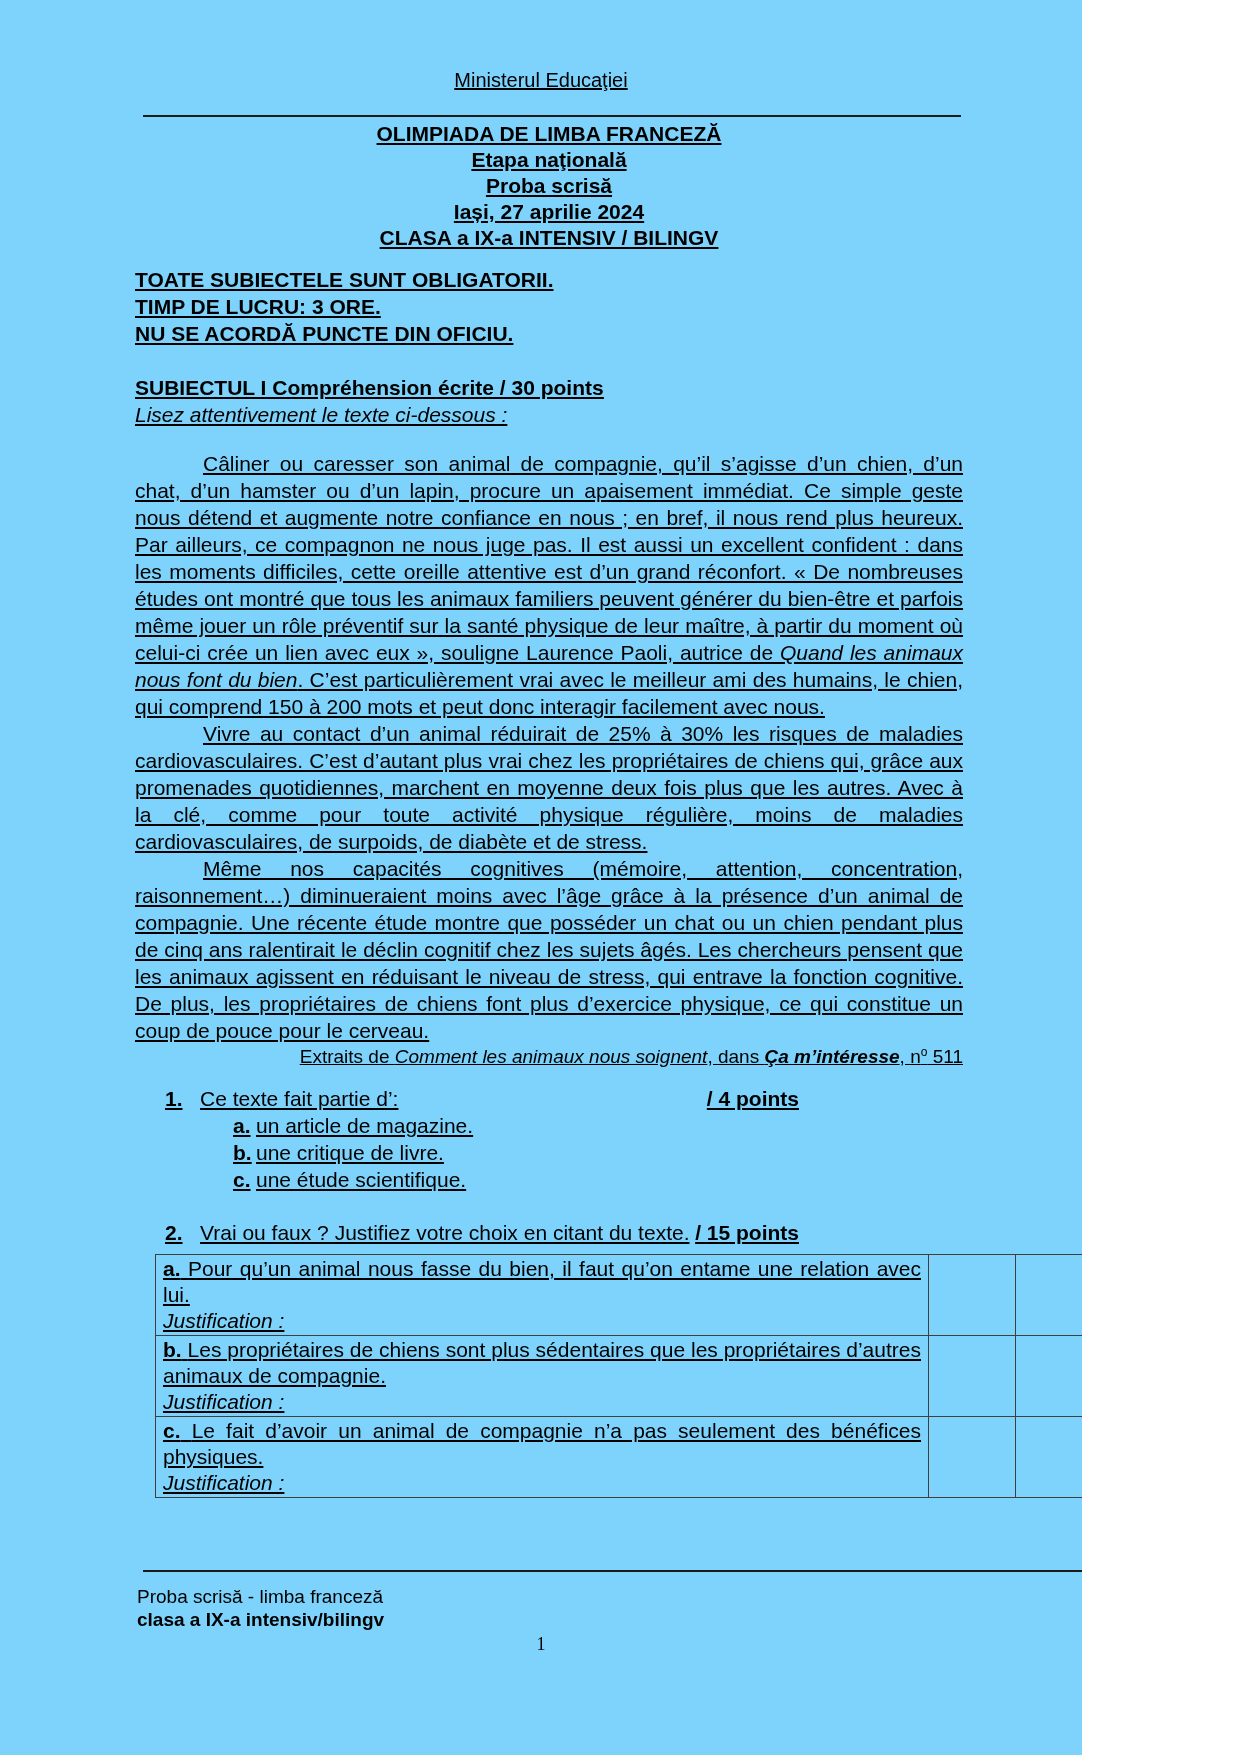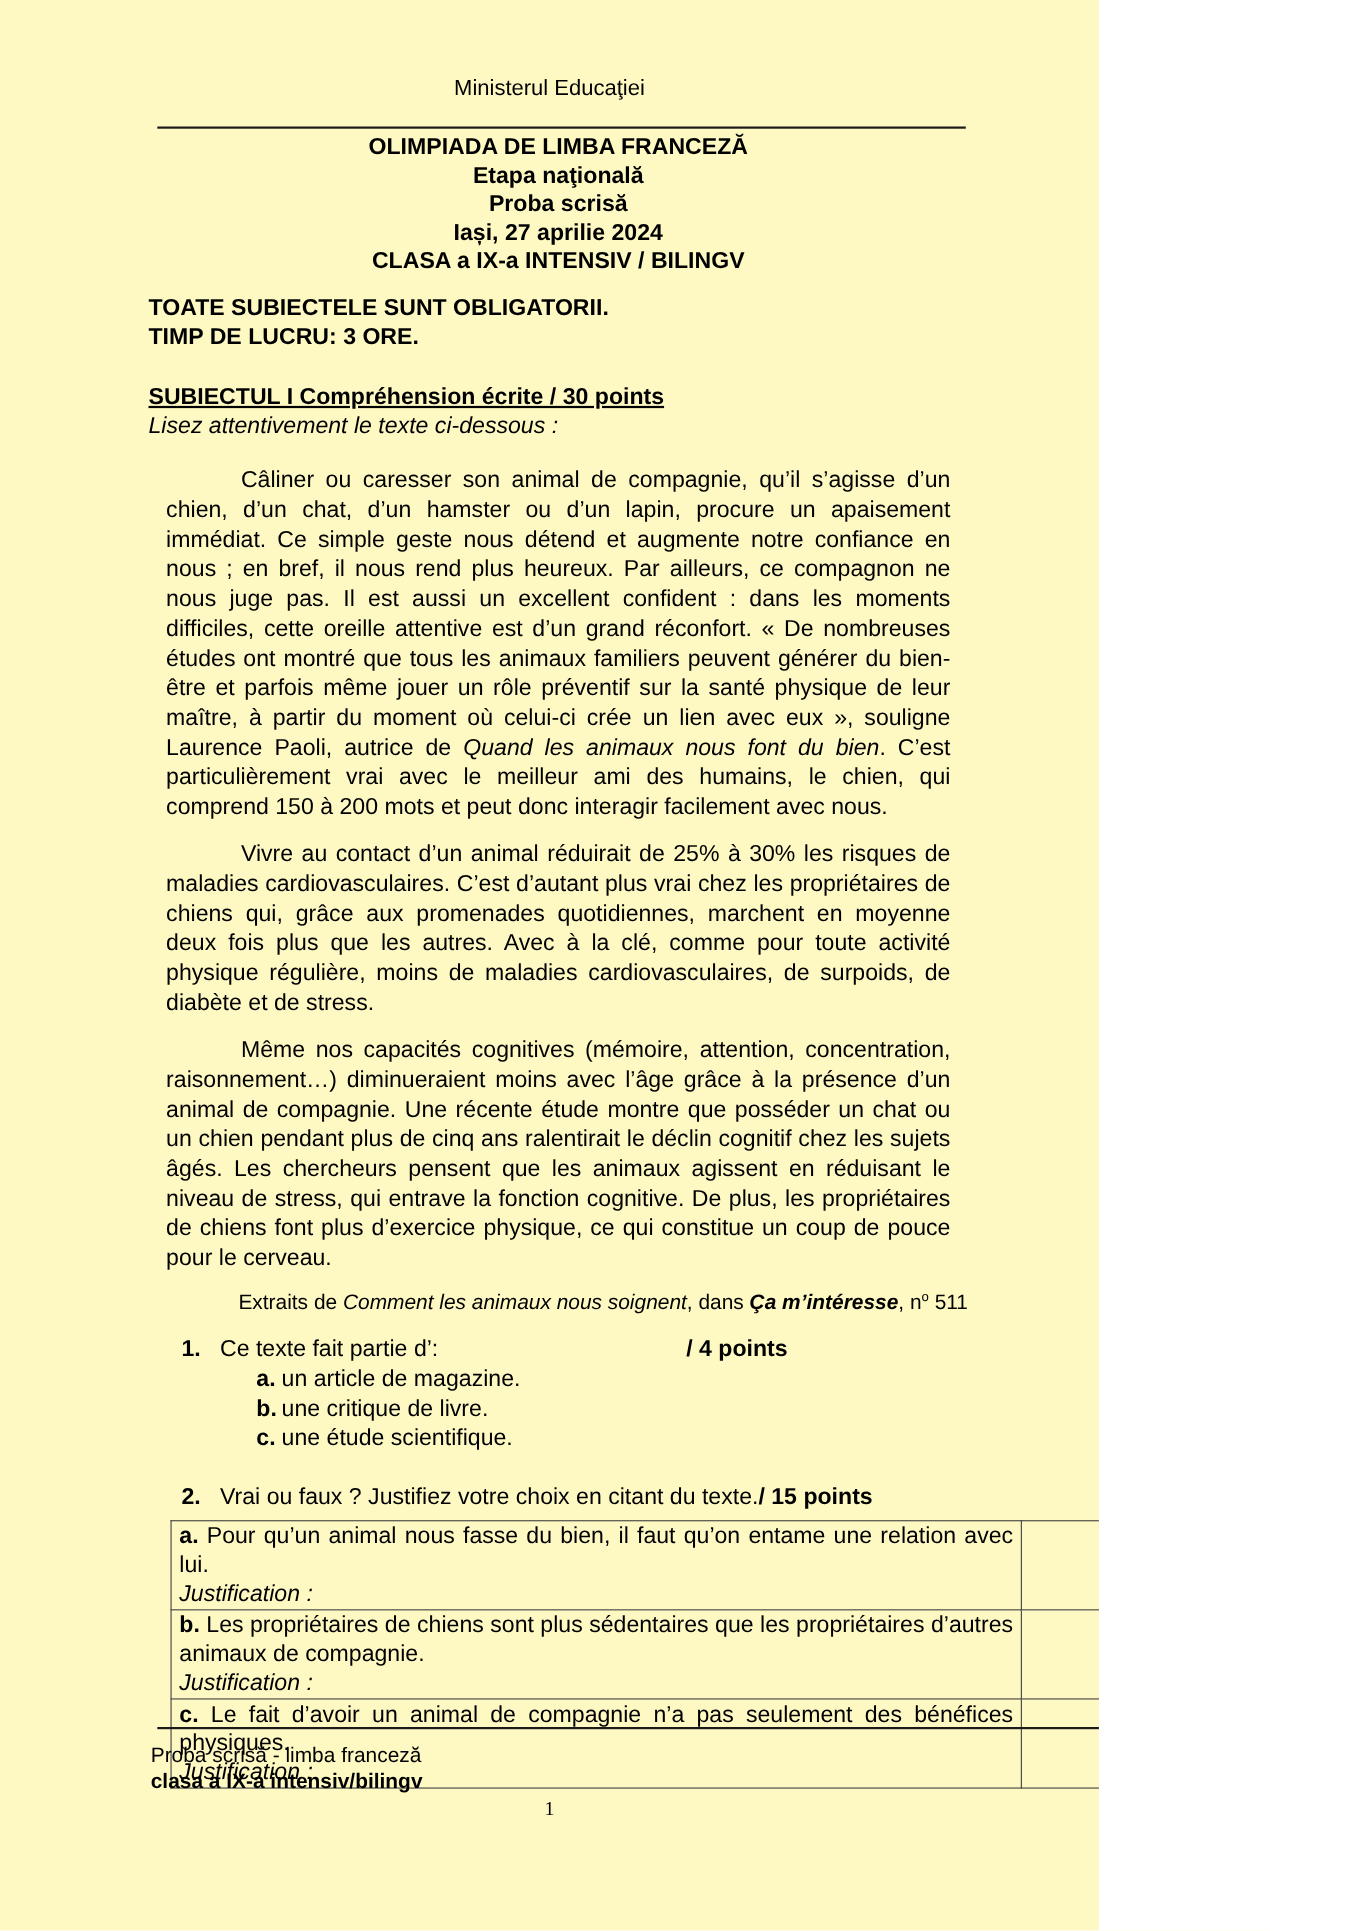--- a/index.html
+++ b/index.html
@@ -1,24 +1,25 @@
 <!DOCTYPE html>
 <html><head>
 <meta charset="utf-8">
 <style>
   html, body { margin: 0; padding: 0; background: #ffffff; }
   .page {
     position: relative;
-    width: 999px;
+    width: 1082px;
     height: 1755px;
-    background: #fef9c3;
+    background: #7dd3fc;
     color: #000000;
     font-family: "Liberation Sans", "DejaVu Sans", sans-serif;
     font-size: 21px;
     overflow: hidden;
+    text-decoration: underline;
   }
   .ministry {
     margin-top: 68px;
     text-align: center;
     font-size: 20px;
     line-height: 24px;
   }
   .hdr-rule {
     margin: 23px 121px 0 143px;
     border-top: 2px solid #1a1a1a;
@@ -37,21 +38,21 @@
     line-height: 27px;
   }
   .section-heading {
     margin-top: 27px;
     font-weight: bold;
     line-height: 27px;
   }
   .section-heading .u { text-decoration: underline; margin-top: 28px; }
   .instruction { font-style: italic; line-height: 27px; }
   .par {
-    margin: 16px;
+    margin: 0;
     text-align: justify;
     text-indent: 68px;
     line-height: 27px;
   }
   .par-first { margin-top: 22px; }
   .it { font-style: italic; }
   .bit { font-style: italic; font-weight: bold; }
   .b { font-weight: bold; }
   .source {
     text-align: right;
@@ -134,20 +135,21 @@
       <div>OLIMPIADA DE LIMBA FRANCEZĂ</div>
       <div>Etapa naţională</div>
       <div>Proba scrisă</div>
       <div>Iași, 27 aprilie 2024</div>
       <div>CLASA a IX-a INTENSIV / BILINGV</div>
     </div>
 
     <div class="notices">
       <div>TOATE SUBIECTELE SUNT OBLIGATORII.</div>
       <div>TIMP DE LUCRU: 3 ORE.</div>
+      <div>NU SE ACORDĂ PUNCTE DIN OFICIU.</div>
     </div>
 
     <div class="section-heading">
       <span class="u">SUBIECTUL I Compréhension écrite / 30 points</span>
     </div>
     <div class="instruction">Lisez attentivement le texte ci-dessous :</div>
 
     <p class="par par-first"><span>Câliner ou caresser son animal de compagnie, qu’il s’agisse d’un chien, d’un chat, d’un hamster ou d’un lapin, procure un apaisement immédiat. Ce simple geste nous détend et augmente notre confiance en nous ; en bref, il nous rend plus heureux. Par ailleurs, ce compagnon ne nous juge pas. Il est aussi un excellent confident : dans les moments difficiles, cette oreille attentive est d’un grand réconfort. « De nombreuses études ont montré que tous les animaux familiers peuvent générer du bien-être et parfois même jouer un rôle préventif sur la santé physique de leur maître, à partir du moment où celui-ci crée un lien avec eux », souligne Laurence Paoli, autrice de </span><span class="it">Quand les animaux nous font du bien</span><span>. C’est particulièrement vrai avec le meilleur ami des humains, le chien, qui comprend 150 à 200 mots et peut donc interagir facilement avec nous.</span></p>
     <p class="par">Vivre au contact d’un animal réduirait de 25% à 30% les risques de maladies cardiovasculaires. C’est d’autant plus vrai chez les propriétaires de chiens qui, grâce aux promenades quotidiennes, marchent en moyenne deux fois plus que les autres. Avec à la clé, comme pour toute activité physique régulière, moins de maladies cardiovasculaires, de surpoids, de diabète et de stress.</p>
     <p class="par">Même nos capacités cognitives (mémoire, attention, concentration, raisonnement…) diminueraient moins avec l’âge grâce à la présence d’un animal de compagnie. Une récente étude montre que posséder un chat ou un chien pendant plus de cinq ans ralentirait le déclin cognitif chez les sujets âgés. Les chercheurs pensent que les animaux agissent en réduisant le niveau de stress, qui entrave la fonction cognitive. De plus, les propriétaires de chiens font plus d’exercice physique, ce qui constitue un coup de pouce pour le cerveau.</p>

